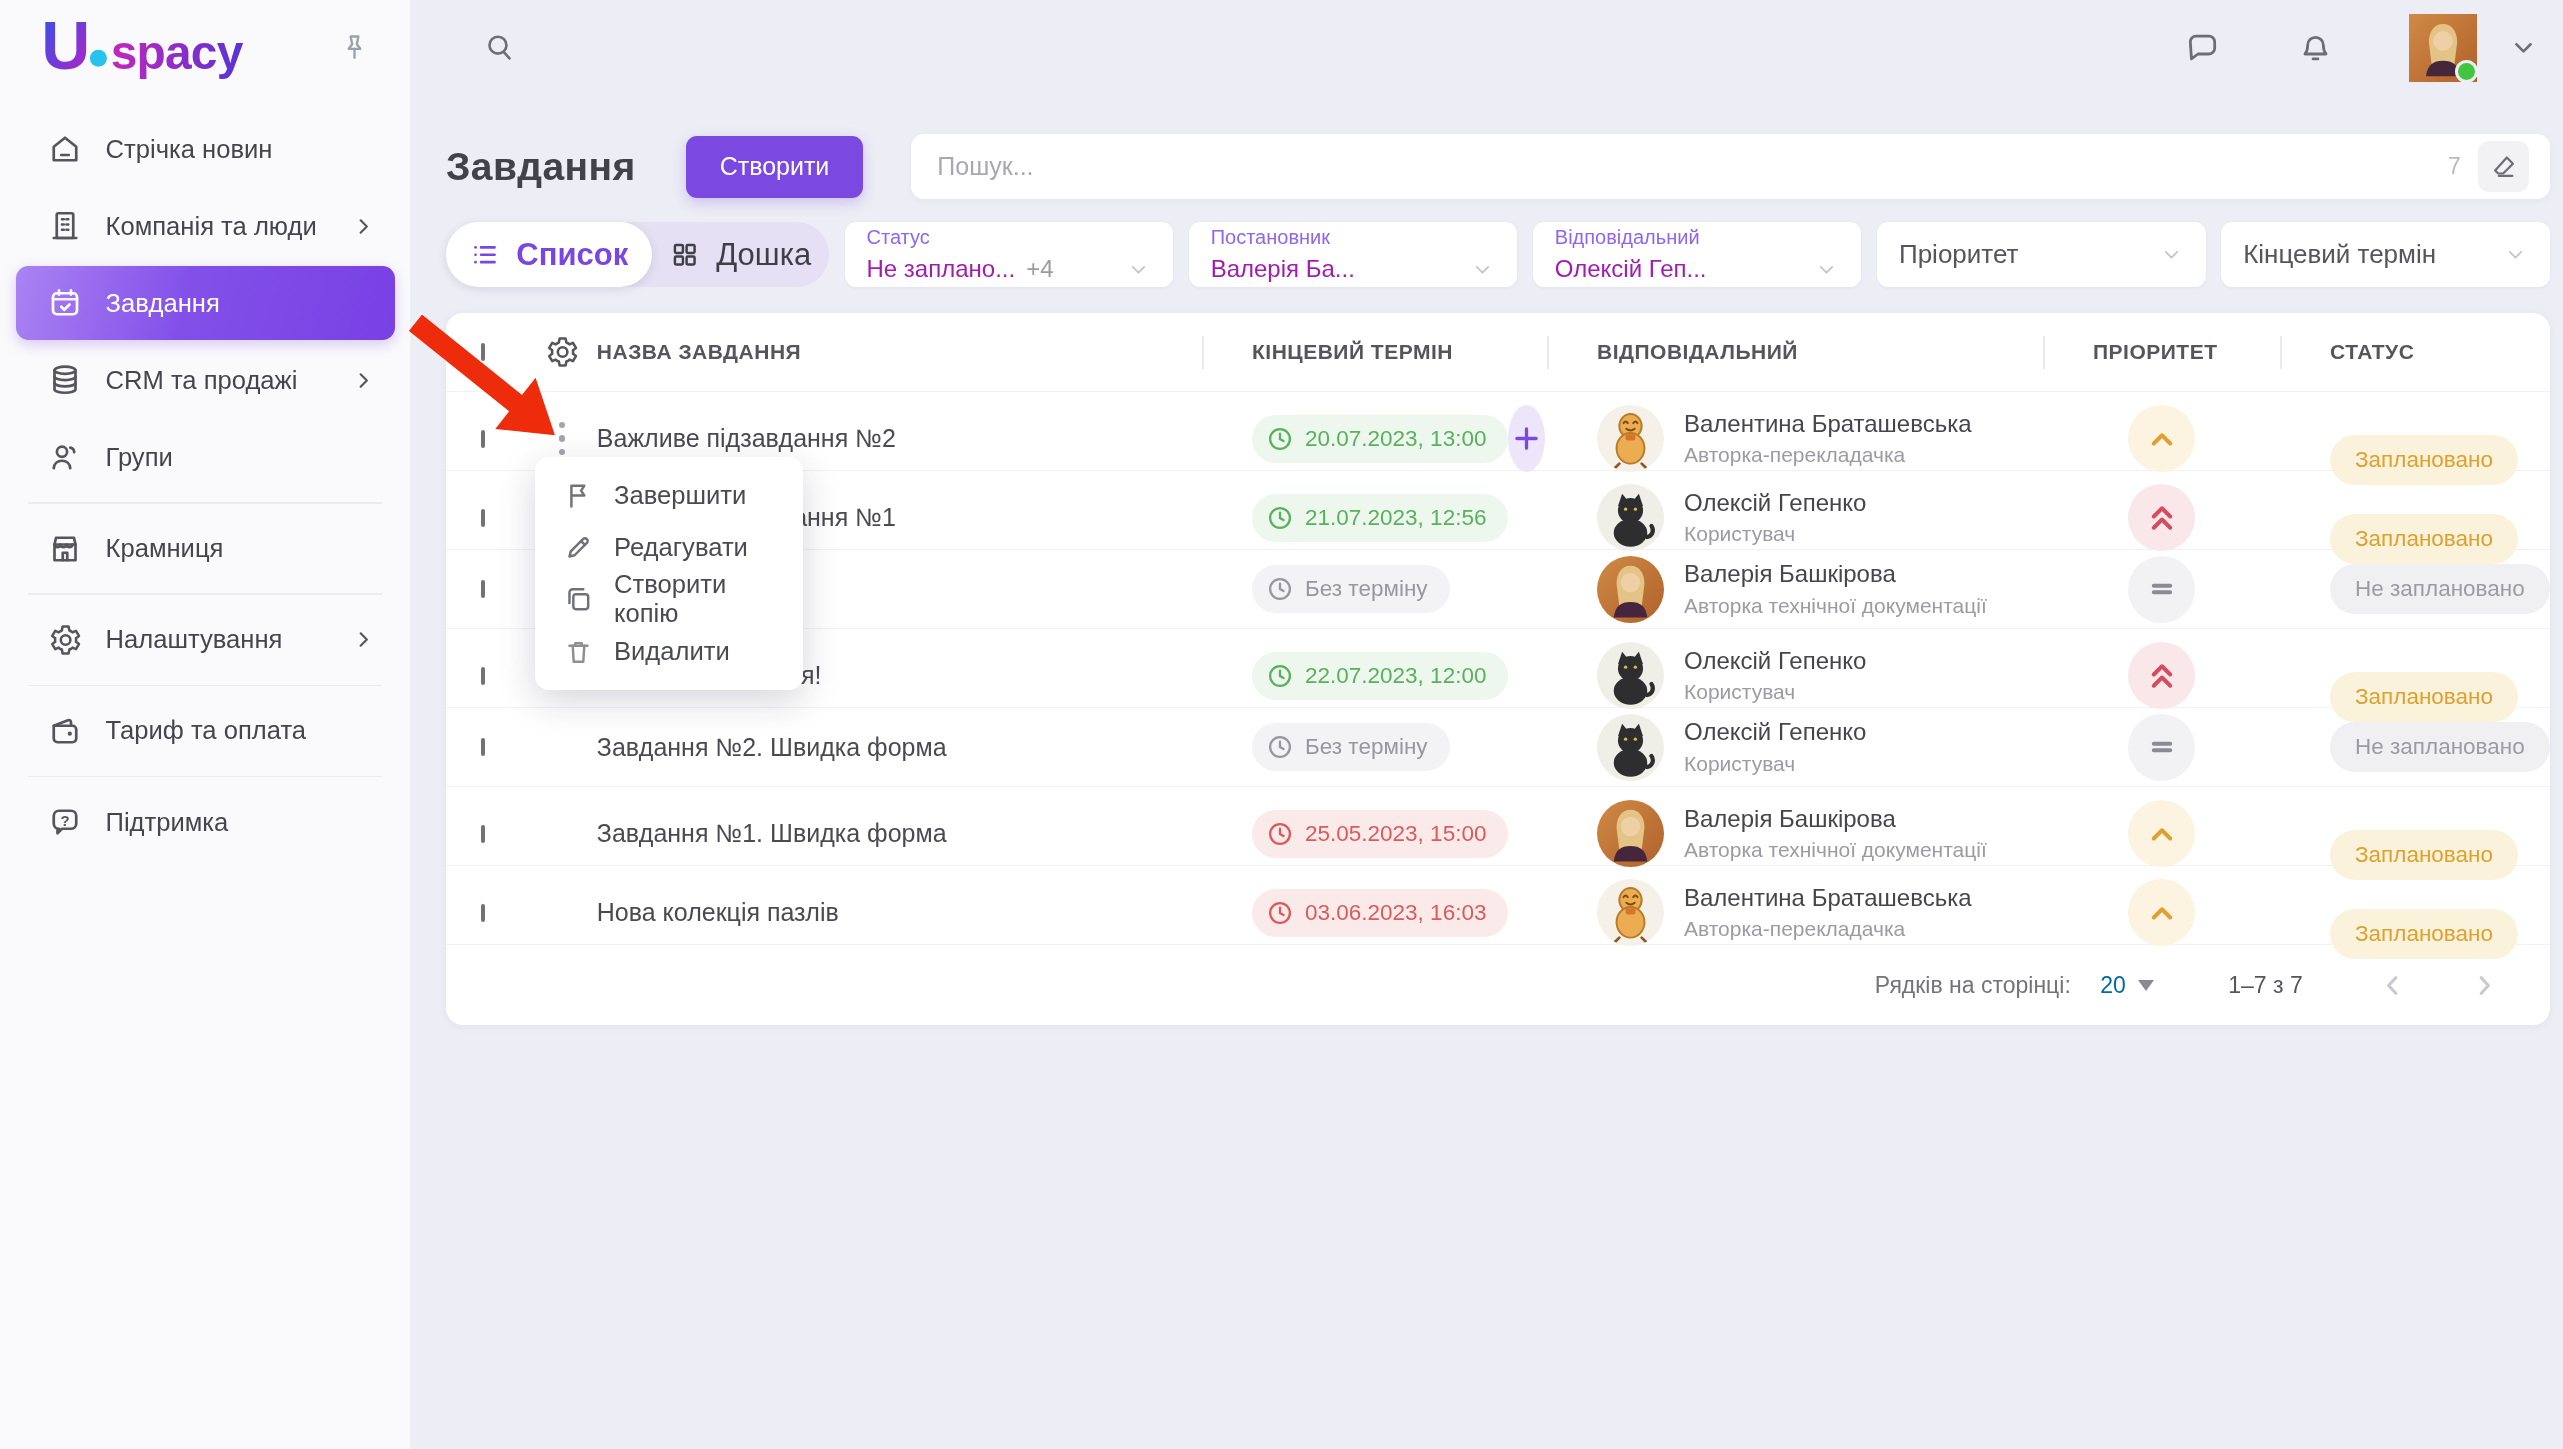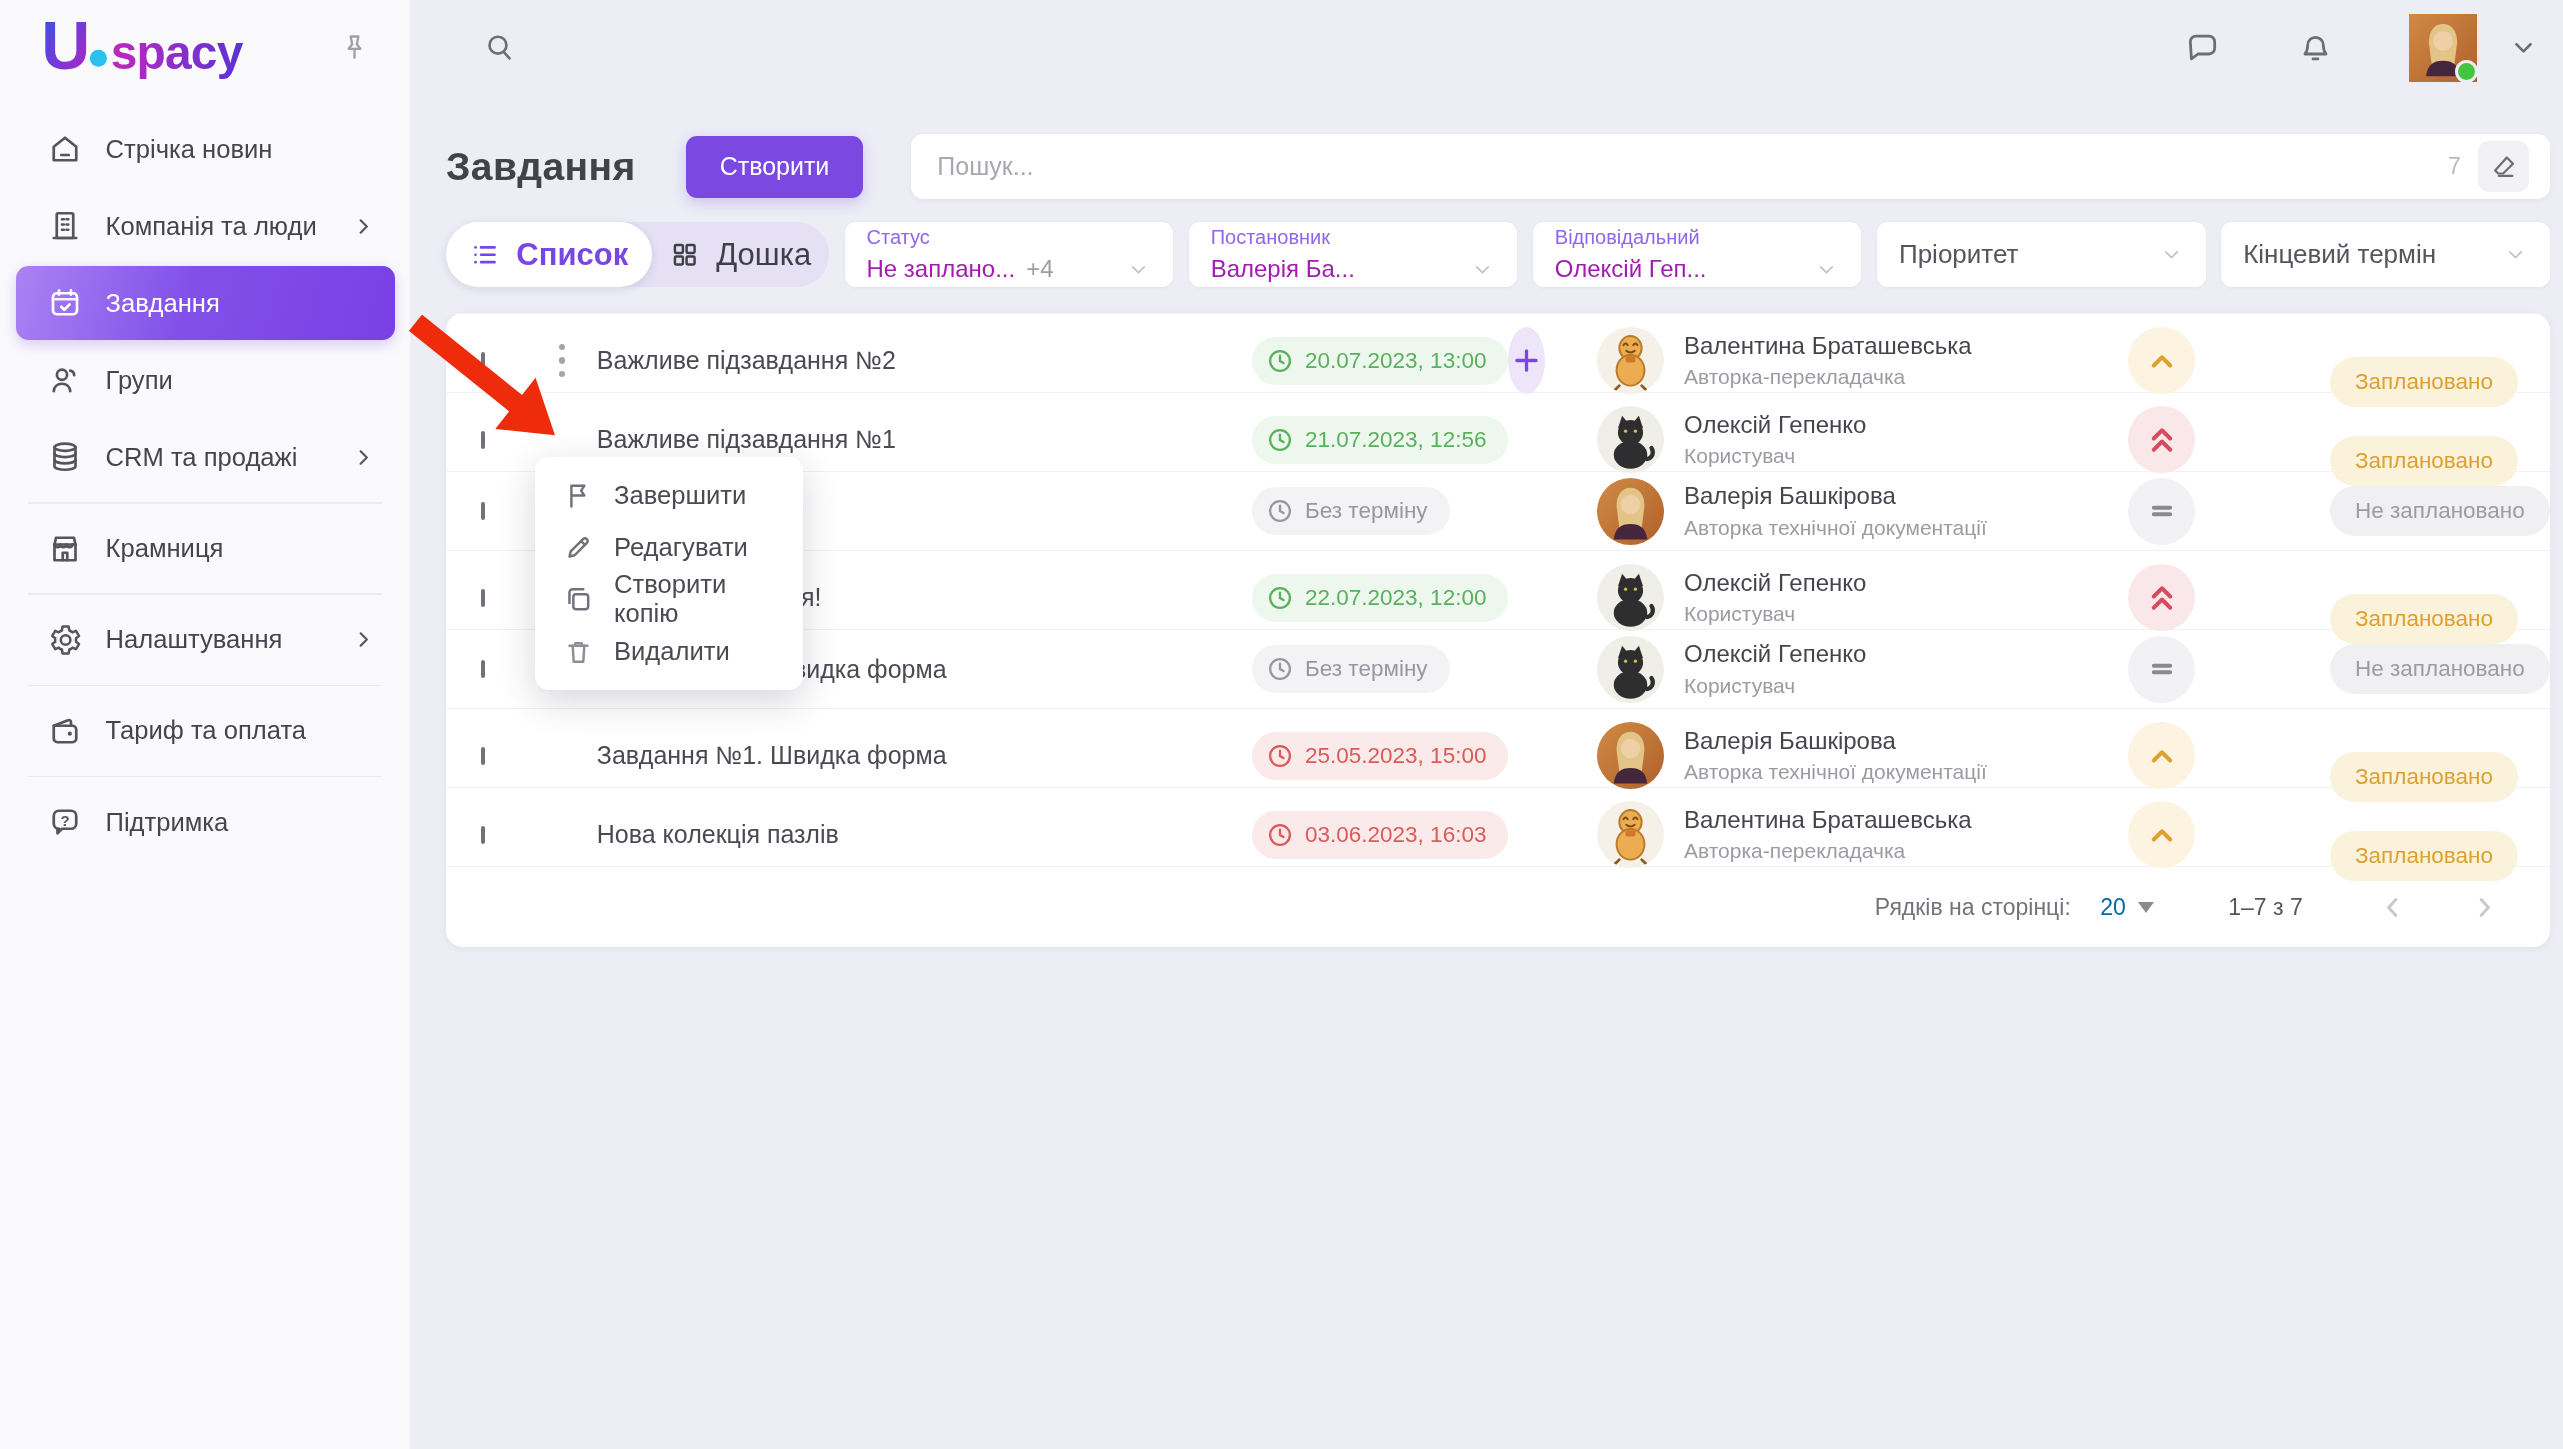--- a/index.html
+++ b/index.html
@@ -180,43 +180,43 @@
               <path d="M8 3.5v3M16 3.5v3M4 9.5h16" opacity=".9"></path>
               <path d="M9.5 14.5l2 2 3.5-3.5"></path>
             </svg>
         </span>
         <span>Завдання</span>
       </div>
 
       <div class="sb-item">
         <span class="ic">
           <svg viewBox="0 0 24 24" width="36" height="36" fill="none" stroke="currentColor" stroke-width="1.8" stroke-linecap="round" stroke-linejoin="round">
-              <circle cx="10" cy="8.5" r="3.4"></circle>
-              <path d="M4.5 19.5c.3-3.2 2.5-5 5.5-5s5.2 1.8 5.5 5"></path>
-              <path d="M15.5 5.8c1.6.3 2.6 1.4 2.6 3- .0 1.1-.6 2-1.5 2.5"></path>
-            </svg>
-        </span>
-        <span>Групи</span>
-      </div>
-
-      <div class="sb-item">
-        <span class="ic">
-          <svg viewBox="0 0 24 24" width="36" height="36" fill="none" stroke="currentColor" stroke-width="1.8" stroke-linecap="round" stroke-linejoin="round">
               <ellipse cx="12" cy="5.5" rx="7" ry="2.4"></ellipse>
               <path d="M5 5.5v4.2c0 1.3 3.1 2.4 7 2.4s7-1.1 7-2.4V5.5"></path>
               <path d="M5 9.7v4.2c0 1.3 3.1 2.4 7 2.4s7-1.1 7-2.4V9.7"></path>
               <path d="M5 13.9v4.2c0 1.3 3.1 2.4 7 2.4s7-1.1 7-2.4v-4.2"></path>
             </svg>
         </span>
         <span>CRM та продажі</span>
         <span class="sb-chev">
           <svg viewBox="0 0 24 24" width="23" height="23" fill="none" stroke="currentColor" stroke-width="2.2" stroke-linecap="round" stroke-linejoin="round">
               <path d="M9 5.5 15.5 12 9 18.5"></path>
             </svg>
         </span>
+      </div>
+
+      <div class="sb-item">
+        <span class="ic">
+          <svg viewBox="0 0 24 24" width="36" height="36" fill="none" stroke="currentColor" stroke-width="1.8" stroke-linecap="round" stroke-linejoin="round">
+              <circle cx="10" cy="8.5" r="3.4"></circle>
+              <path d="M4.5 19.5c.3-3.2 2.5-5 5.5-5s5.2 1.8 5.5 5"></path>
+              <path d="M15.5 5.8c1.6.3 2.6 1.4 2.6 3- .0 1.1-.6 2-1.5 2.5"></path>
+            </svg>
+        </span>
+        <span>Групи</span>
       </div>
 
       <div class="sb-divider"></div>
 
       <div class="sb-item">
         <span class="ic">
           <svg viewBox="0 0 24 24" width="36" height="36" fill="none" stroke="currentColor" stroke-width="1.8" stroke-linecap="round" stroke-linejoin="round">
               <path d="M5 9 6 4.5h12L19 9"></path>
               <path d="M5 9h14v10.5H5z"></path>
               <path d="M5 9c0 1 .9 1.8 2 1.8S9 10 9 9c0 1 .9 1.8 2 1.8s2-.8 2-1.8c0 1 .9 1.8 2 1.8S17 10 17 9"></path>
@@ -456,20 +456,34 @@
               <svg viewBox="0 0 24 24" width="31" height="31" fill="none" stroke="currentColor" stroke-width="1.9" stroke-linecap="round" stroke-linejoin="round">
                   <path d="M5 7.5h14"></path>
                   <path d="M9.5 7.5V5.5h5v2"></path>
                   <path d="M7.5 7.5 8.3 20h7.4l.8-12.5"></path>
                 </svg>
             </span>
             <span>Видалити</span>
           </div>
         </div>
 
+        <div class="thead">
+          <div><span class="checkbox"></span></div>
+          <div class="gear-wrap">
+            <svg viewBox="0 0 24 24" width="36" height="36" fill="none" stroke="currentColor" stroke-width="1.7" stroke-linejoin="round">
+                <path d="M19.4 12c0-.4 0-.8-.1-1.2l2-1.5-2-3.4-2.3 1a7.3 7.3 0 0 0-2.1-1.2L14.4 3h-4l-.5 2.7c-.8.3-1.5.7-2.1 1.2l-2.3-1-2 3.4 2 1.5c-.1.4-.1.8-.1 1.2s0 .8.1 1.2l-2 1.5 2 3.4 2.3-1c.6.5 1.3.9 2.1 1.2l.5 2.7h4l.5-2.7c.8-.3 1.5-.7 2.1-1.2l2.3 1 2-3.4-2-1.5c.1-.4.1-.8.1-1.2z"></path>
+                <circle cx="12.4" cy="12" r="3.2"></circle>
+              </svg>
+          </div>
+          <div class="th name">НАЗВА ЗАВДАННЯ</div>
+          <div class="th sep">КІНЦЕВИЙ ТЕРМІН</div>
+          <div class="th sep">ВІДПОВІДАЛЬНИЙ</div>
+          <div class="th sep">ПРІОРИТЕТ</div>
+          <div class="th sep">СТАТУС</div>
+        </div>
 
         <div class="trow">
           <div><span class="checkbox"></span></div>
           <div class="c-kebab">
               <span class="kebab">
                 <i></i>
                 <i></i>
                 <i></i>
               </span>
             </div>

